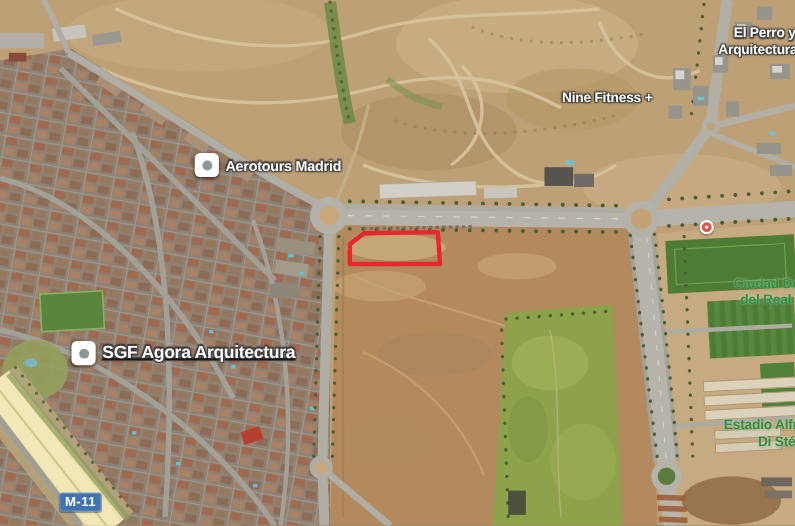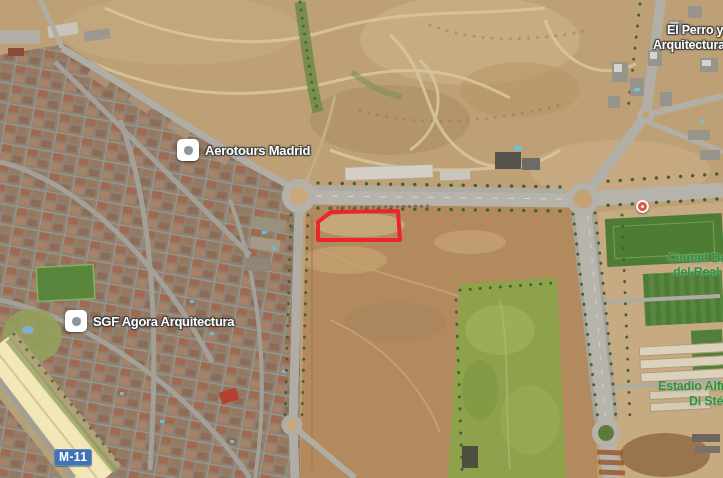--- a/index.html
+++ b/index.html
@@ -21,21 +21,21 @@
   .poi-dot{width:9px;height:9px;border-radius:50%;background:#8b979b;}
   .road-badge{background:#4173b4;color:#fff;font-size:12px;font-weight:700;
     padding:1px 5px 2px 5px;border-radius:3px;letter-spacing:.4px;
     box-shadow:0 1px 1px rgba(0,0,0,.35), inset 0 0 0 1px rgba(255,255,255,.18);}
   .red-marker{width:9px;height:9px;border-radius:50%;background:#e0564b;border:2px solid #fff;
     box-shadow:0 1px 2px rgba(0,0,0,.45);position:absolute;}
   .red-marker::after{content:"";position:absolute;left:3px;top:3px;width:3px;height:3px;
     border-radius:50%;background:#fff;}
 
   #lbl-aerotours{left:177px;top:139px;font-size:13px;letter-spacing:-.2px;}
-  #lbl-sgf{left:65px;top:310px;font-size:13px;letter-spacing:-.3px;}
+  #lbl-sgf{left:65px;top:310px;font-size:16px;letter-spacing:-.3px;text-decoration:underline;}
   #lbl-nine{left:492px;top:81px;width:120px;text-align:center;font-size:12.5px;line-height:16px;letter-spacing:-.2px;}
   #lbl-elperro{left:653px;top:23px;font-size:12.5px;line-height:15px;letter-spacing:-.2px;}
   #lbl-elperro .l1{margin-left:14px;}
   #lbl-ciudad{left:667px;top:251px;font-size:12.5px;line-height:14px;letter-spacing:-.2px;}
   #lbl-ciudad .l2{margin-left:6px;}
   #lbl-estadio{left:658px;top:379px;font-size:12.5px;line-height:15px;letter-spacing:-.2px;}
   #lbl-estadio .l2{margin-left:31px;}
   #badge-m11{left:54px;top:447px;}
   #marker-restaurant{left:636px;top:200px;}
 </style>
@@ -272,20 +272,21 @@
 </div>
 
 <div class="ovl poi-row" id="lbl-sgf">
   <span class="poi-icon">
         <span class="poi-dot"></span>
       </span>
   <span class="poi-label">SGF Agora Arquitectura</span>
 </div>
 
 <div class="ovl poi-label" id="lbl-nine">
+  <div>Nine Fitness +</div>
 </div>
 
 <div class="ovl poi-label" id="lbl-elperro">
   <div class="l1">El Perro y</div>
   <div>Arquitectura</div>
 </div>
 
 <div class="ovl area-label" id="lbl-ciudad">
   <div>Ciudad De</div>
   <div class="l2">del Real</div>

